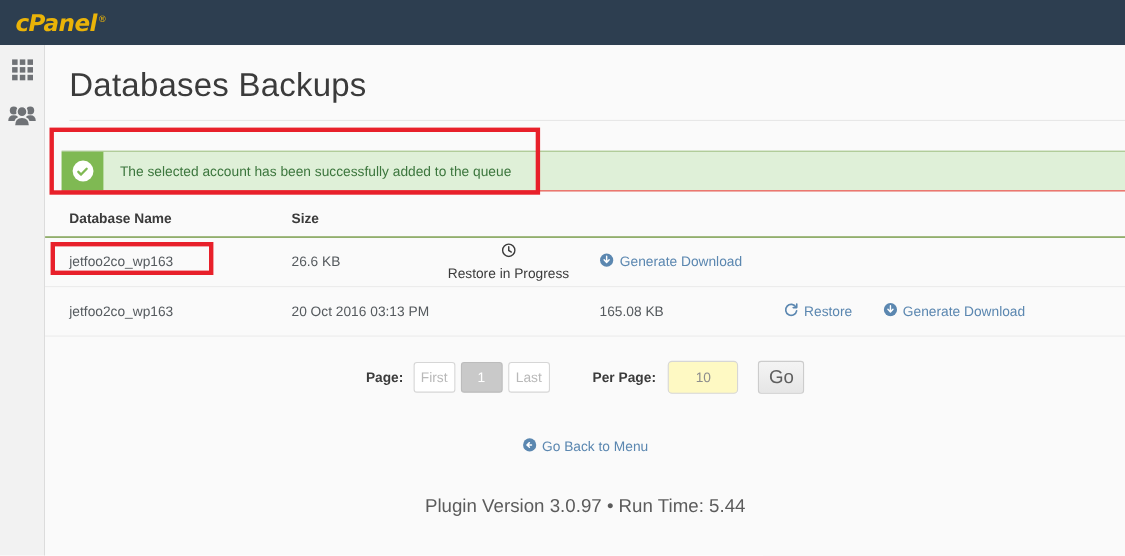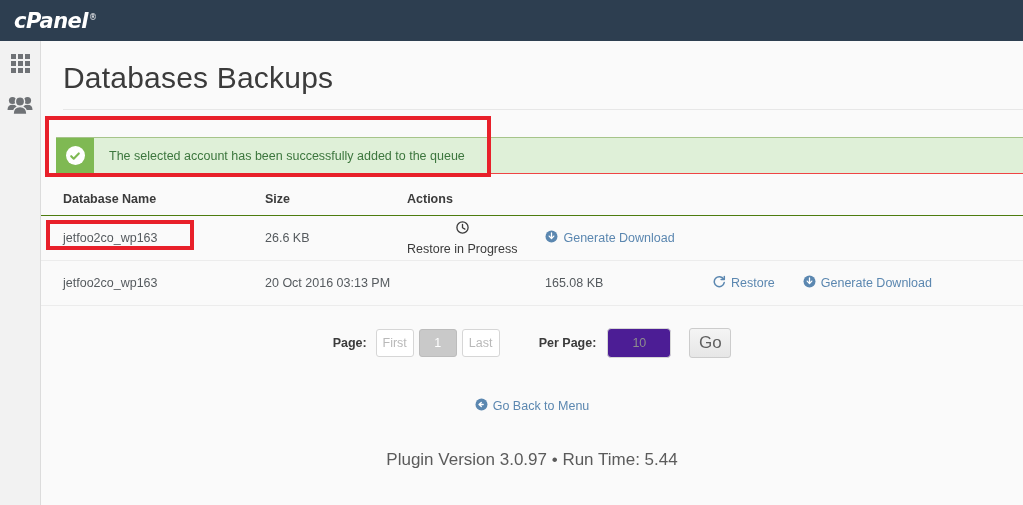--- a/index.html
+++ b/index.html
@@ -13,21 +13,21 @@
 
   
   .topbar {
     position: absolute; left: 0; top: 0;
     width: 1023px; height: 41px;
     background: #2d3e50;
     display: flex; align-items: center;
   }
   .logo {
     margin-left: 14px;
-    color: #ffffff;
+    color: #eab308;
     font-size: 21px;
     font-weight: bold;
     font-style: italic;
     letter-spacing: -0.5px;
     font-family: "DejaVu Sans", sans-serif;
     position: relative;
   }
   .logo .reg {
     font-size: 8px; font-style: normal; font-weight: normal;
     vertical-align: super; margin-left: 1px;
@@ -161,21 +161,21 @@
     border-radius: 3px; margin-right: 5px;
     font-family: "Liberation Sans", sans-serif;
   }
   .pg-btn.active {
     background: #c9c9c9; color: #ffffff; border-color: #bcbcbc;
   }
   .pp-label { font-weight: bold; color: #3b3b3b; margin: 0 11px 0 34px; }
   .pp-input {
     width: 64px; height: 30px;
     border: 1px solid #d6d6d6; border-radius: 4px;
-    background: #4c1d95; color: #8d8d8d;
+    background: #fef9c3; color: #8d8d8d;
     text-align: center; font-size: 12.5px;
     font-family: "Liberation Sans", sans-serif;
   }
   .go-btn {
     margin-left: 18px;
     width: 42px; height: 30px;
     border: 1px solid #cccccc; border-radius: 3px;
     background: linear-gradient(#f4f4f4, #e6e6e6);
     color: #5f5f5f; font-size: 17px;
     font-family: "Liberation Sans", sans-serif;
@@ -247,21 +247,20 @@
       <div class="alert-text">The selected account has been successfully added to the queue</div>
     </div>
     <div class="annot" id="annot-alert"></div>
   </div>
 
   <div class="table">
 
     <div class="thead">
       <div class="c-name">Database Name</div>
       <div class="c-size">Size</div>
-      <div class="c-actions">Actions</div>
     </div>
 
     <div class="trow">
       <div class="c-name">jetfoo2co_wp163</div>
       <div class="c-size">26.6 KB</div>
       <div class="c-actions">
         <span class="act-static">
           <span>
             <svg width="13" height="13" viewBox="0 0 13 13">
               <circle cx="6.5" cy="6.5" r="5.6" fill="none" stroke="#3b3b3b" stroke-width="1.3"></circle>

